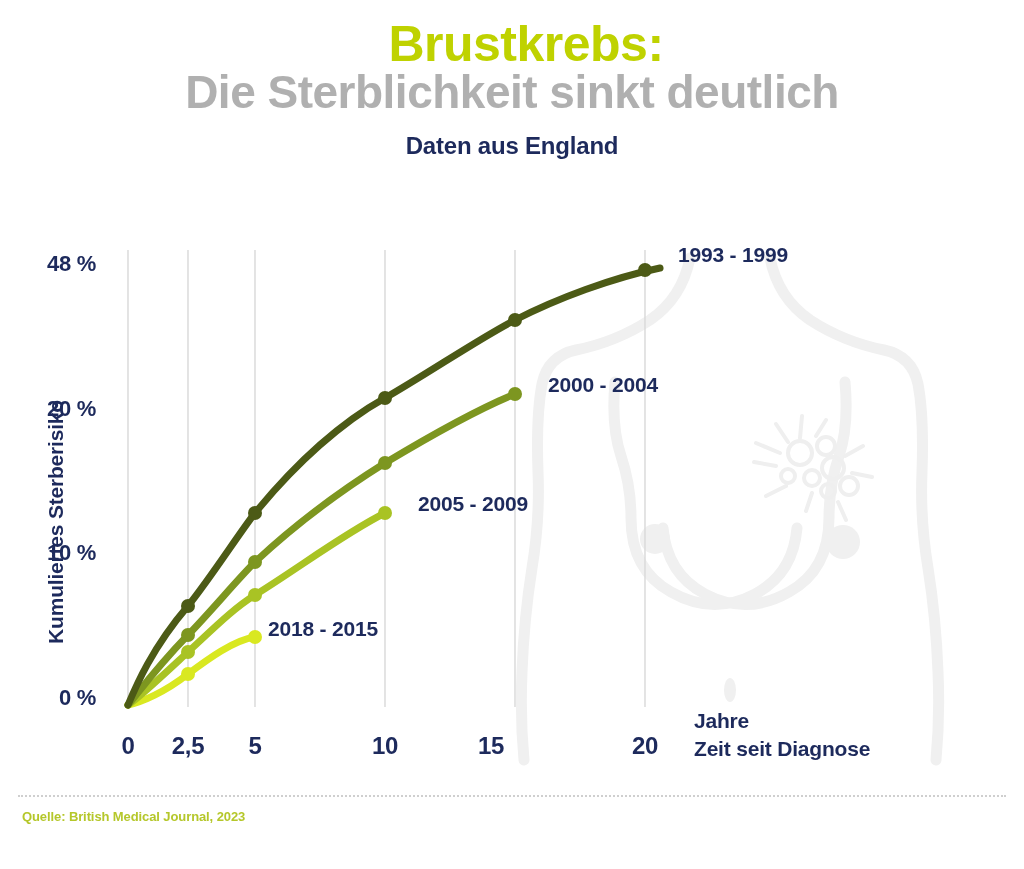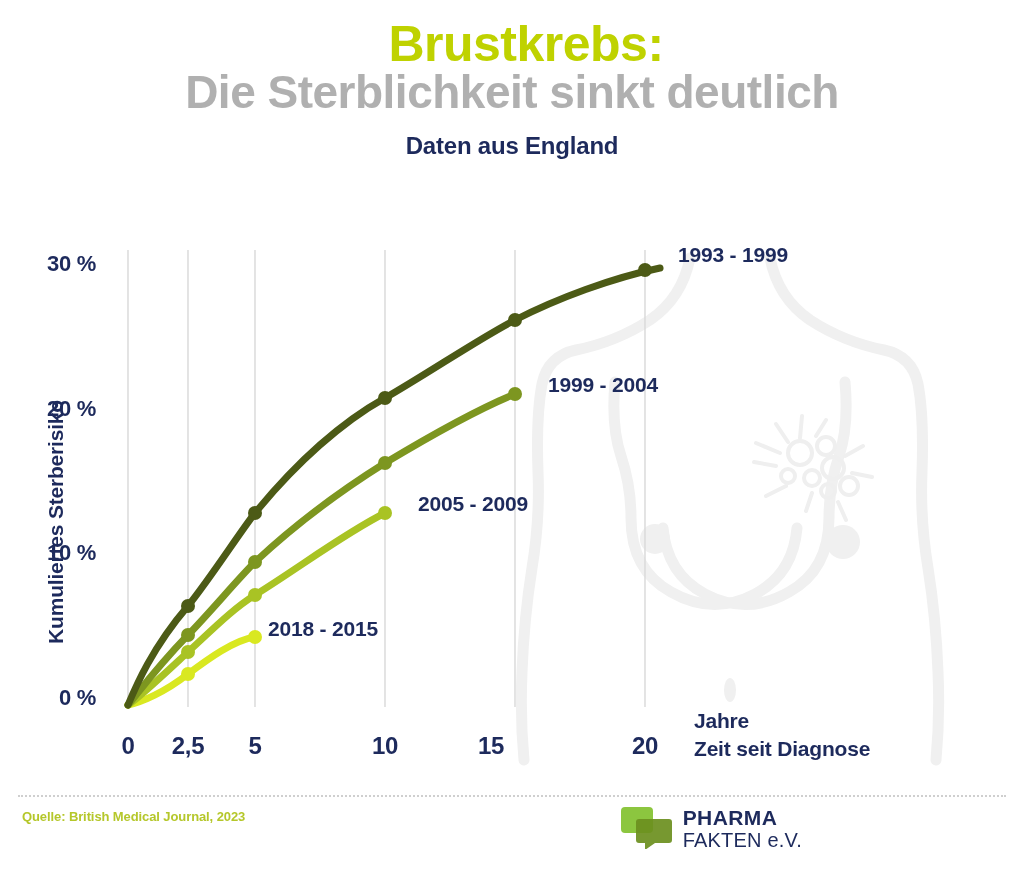--- a/index.html
+++ b/index.html
@@ -151,53 +151,42 @@
         <circle cx="188" cy="396" r="7" fill="#4c5a16"></circle>
         <circle cx="255" cy="303" r="7" fill="#4c5a16"></circle>
         <circle cx="385" cy="188" r="7" fill="#4c5a16"></circle>
         <circle cx="515" cy="110" r="7" fill="#4c5a16"></circle>
         <circle cx="645" cy="60" r="7" fill="#4c5a16"></circle>
       </g>
     </svg>
 
     <div class="ylabel">Kumuliertes Sterberisiko</div>
 
-    <div class="ytick" style="left:10px;top:41px;">30 %</div>
+    <div class="ytick" style="left:10px;top:41px;">48 %</div>
     <div class="ytick" style="left:10px;top:186px;">20 %</div>
     <div class="ytick" style="left:10px;top:330px;">10 %</div>
     <div class="ytick" style="left:10px;top:475px;">0 %</div>
 
     <div class="xtick" style="left:98px;top:522px;">0</div>
     <div class="xtick" style="left:158px;top:522px;">2,5</div>
     <div class="xtick" style="left:225px;top:522px;">5</div>
     <div class="xtick" style="left:355px;top:522px;">10</div>
     <div class="xtick" style="left:461px;top:522px;">15</div>
     <div class="xtick" style="left:615px;top:522px;">20</div>
 
     <div class="xaxis-title">
       <div>Jahre</div>
       <div>Zeit seit Diagnose</div>
     </div>
 
     <div class="series-label" style="left:678px;top:33px;">1993 - 1999</div>
-    <div class="series-label" style="left:548px;top:163px;">1999 - 2004</div>
+    <div class="series-label" style="left:548px;top:163px;">2000 - 2004</div>
     <div class="series-label" style="left:418px;top:282px;">2005 - 2009</div>
     <div class="series-label" style="left:268px;top:407px;">2018 - 2015</div>
   </div>
 
   <div class="footer">
     <div class="divider"></div>
     <div class="source">Quelle: British Medical Journal, 2023</div>
 
-    <div class="logo">
-      <svg class="logo-mark" width="52" height="42" viewBox="0 0 52 42">
-        <rect x="0" y="0" width="32" height="26" rx="4" fill="#8cc63f"></rect>
-        <path d="M18 12 h30 a3 3 0 0 1 3 3 v18 a3 3 0 0 1 -3 3 h-14 l-10 7 v-7 h-6
-                 a3 3 0 0 1 -3 -3 v-18 a3 3 0 0 1 3 -3 z" fill="#6b8f1e" opacity="0.92"></path>
-      </svg>
-      <div class="logo-text">
-        <div class="logo-top">PHARMA</div>
-        <div class="logo-bottom">FAKTEN e.V.</div>
-      </div>
-    </div>
   </div>
 
 </div>
 
 </body></html>

